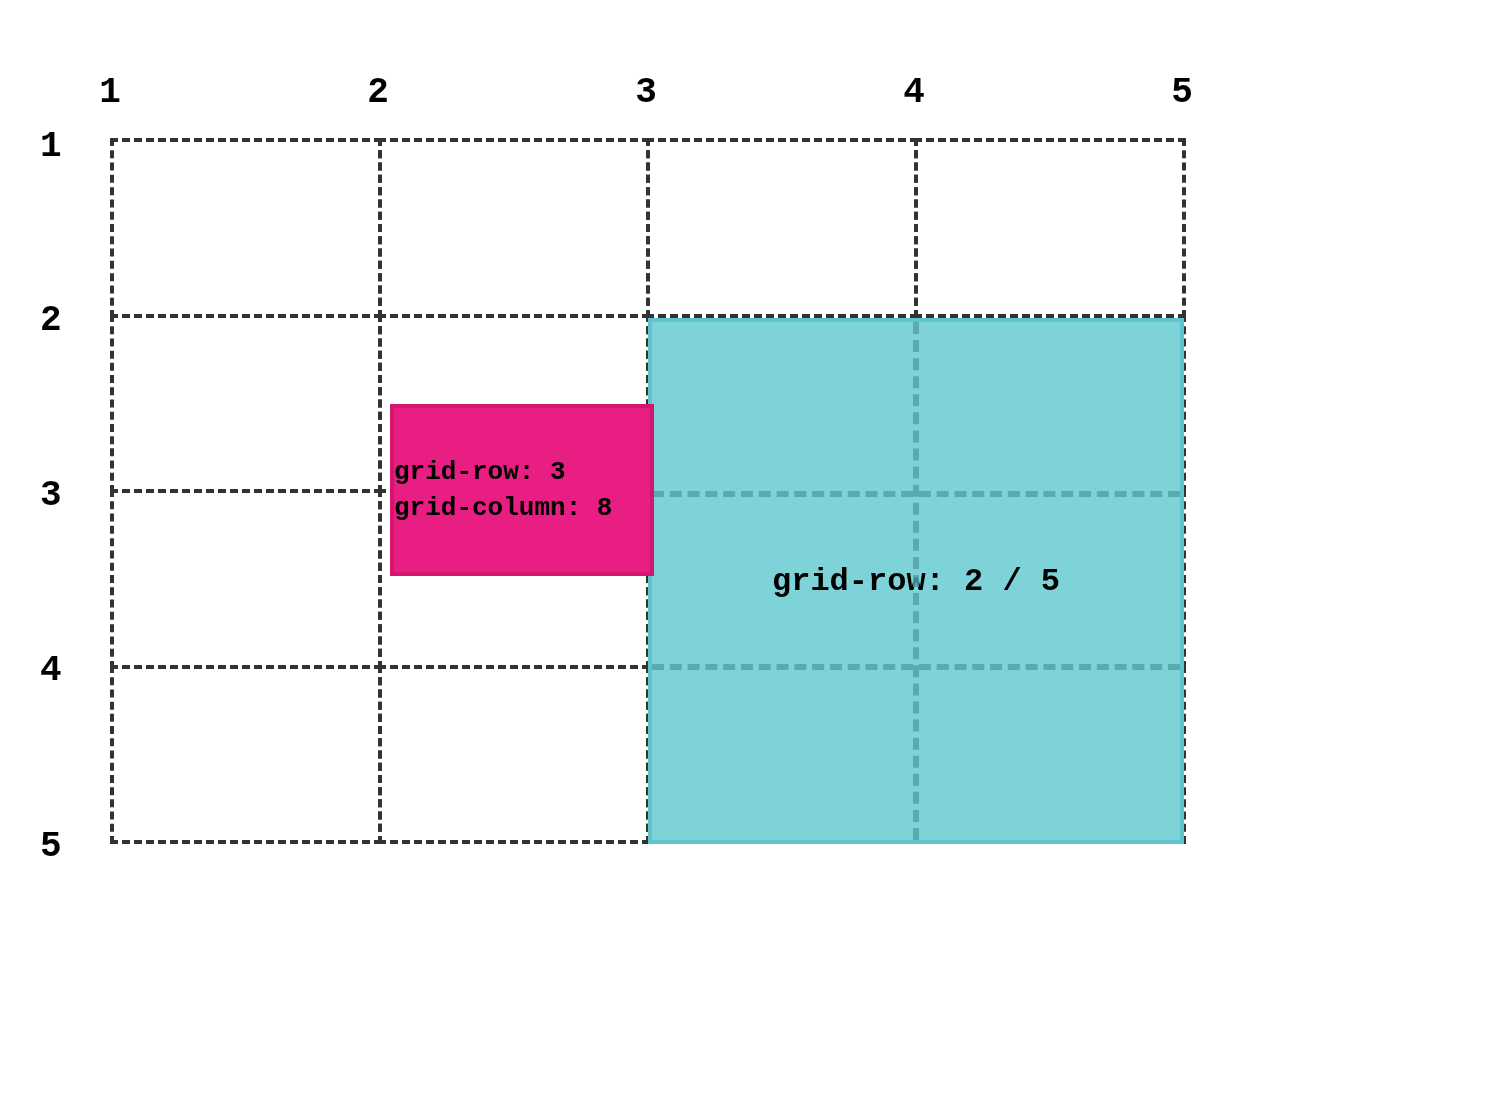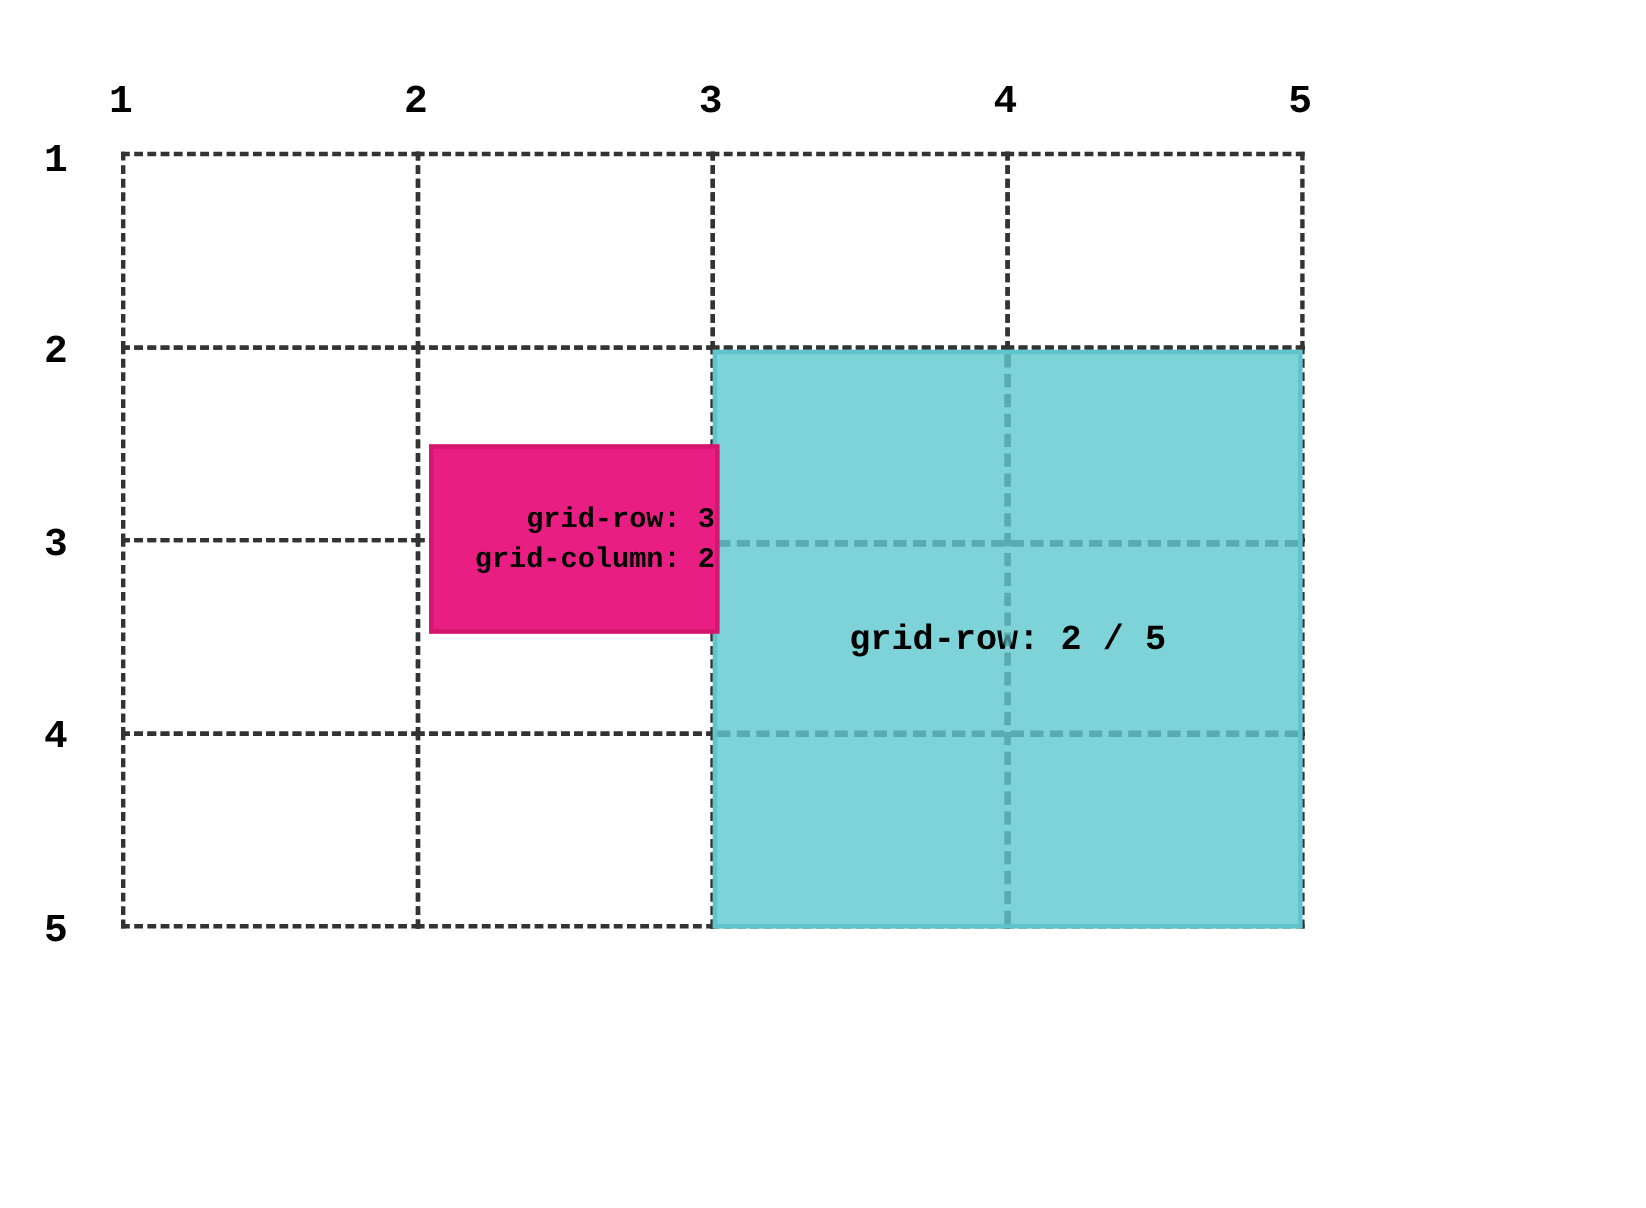--- a/index.html
+++ b/index.html
@@ -64,21 +64,21 @@
     .item-pink {
       position: absolute;
       left: 280px;
       top: 262px;
       width: 264px;
       height: 172px;
       background: #e91e82;
       border: 4px solid #d4166f;
       display: flex;
       flex-direction: column;
-      align-items: flex-end;
+      align-items: flex-start;
       justify-content: center;
       gap: 6px;
     }
     .item-pink .code-line {
       font-size: 26px;
       font-weight: bold;
       color: #000;
       white-space: nowrap;
     }
     .item-teal {
@@ -174,17 +174,17 @@
       <div class="teal-grid-overlay">
         <div class="teal-v"></div>
         <div class="teal-h1"></div>
         <div class="teal-h2"></div>
       </div>
       <div class="code-line">grid-row: 2 / 5</div>
     </div>
 
     <div class="item-pink">
       <div class="code-line">grid-row: 3</div>
-      <div class="code-line">grid-column: 2</div>
+      <div class="code-line">grid-column: 8</div>
     </div>
   </div>
 
 </div>
 
 </body></html>

